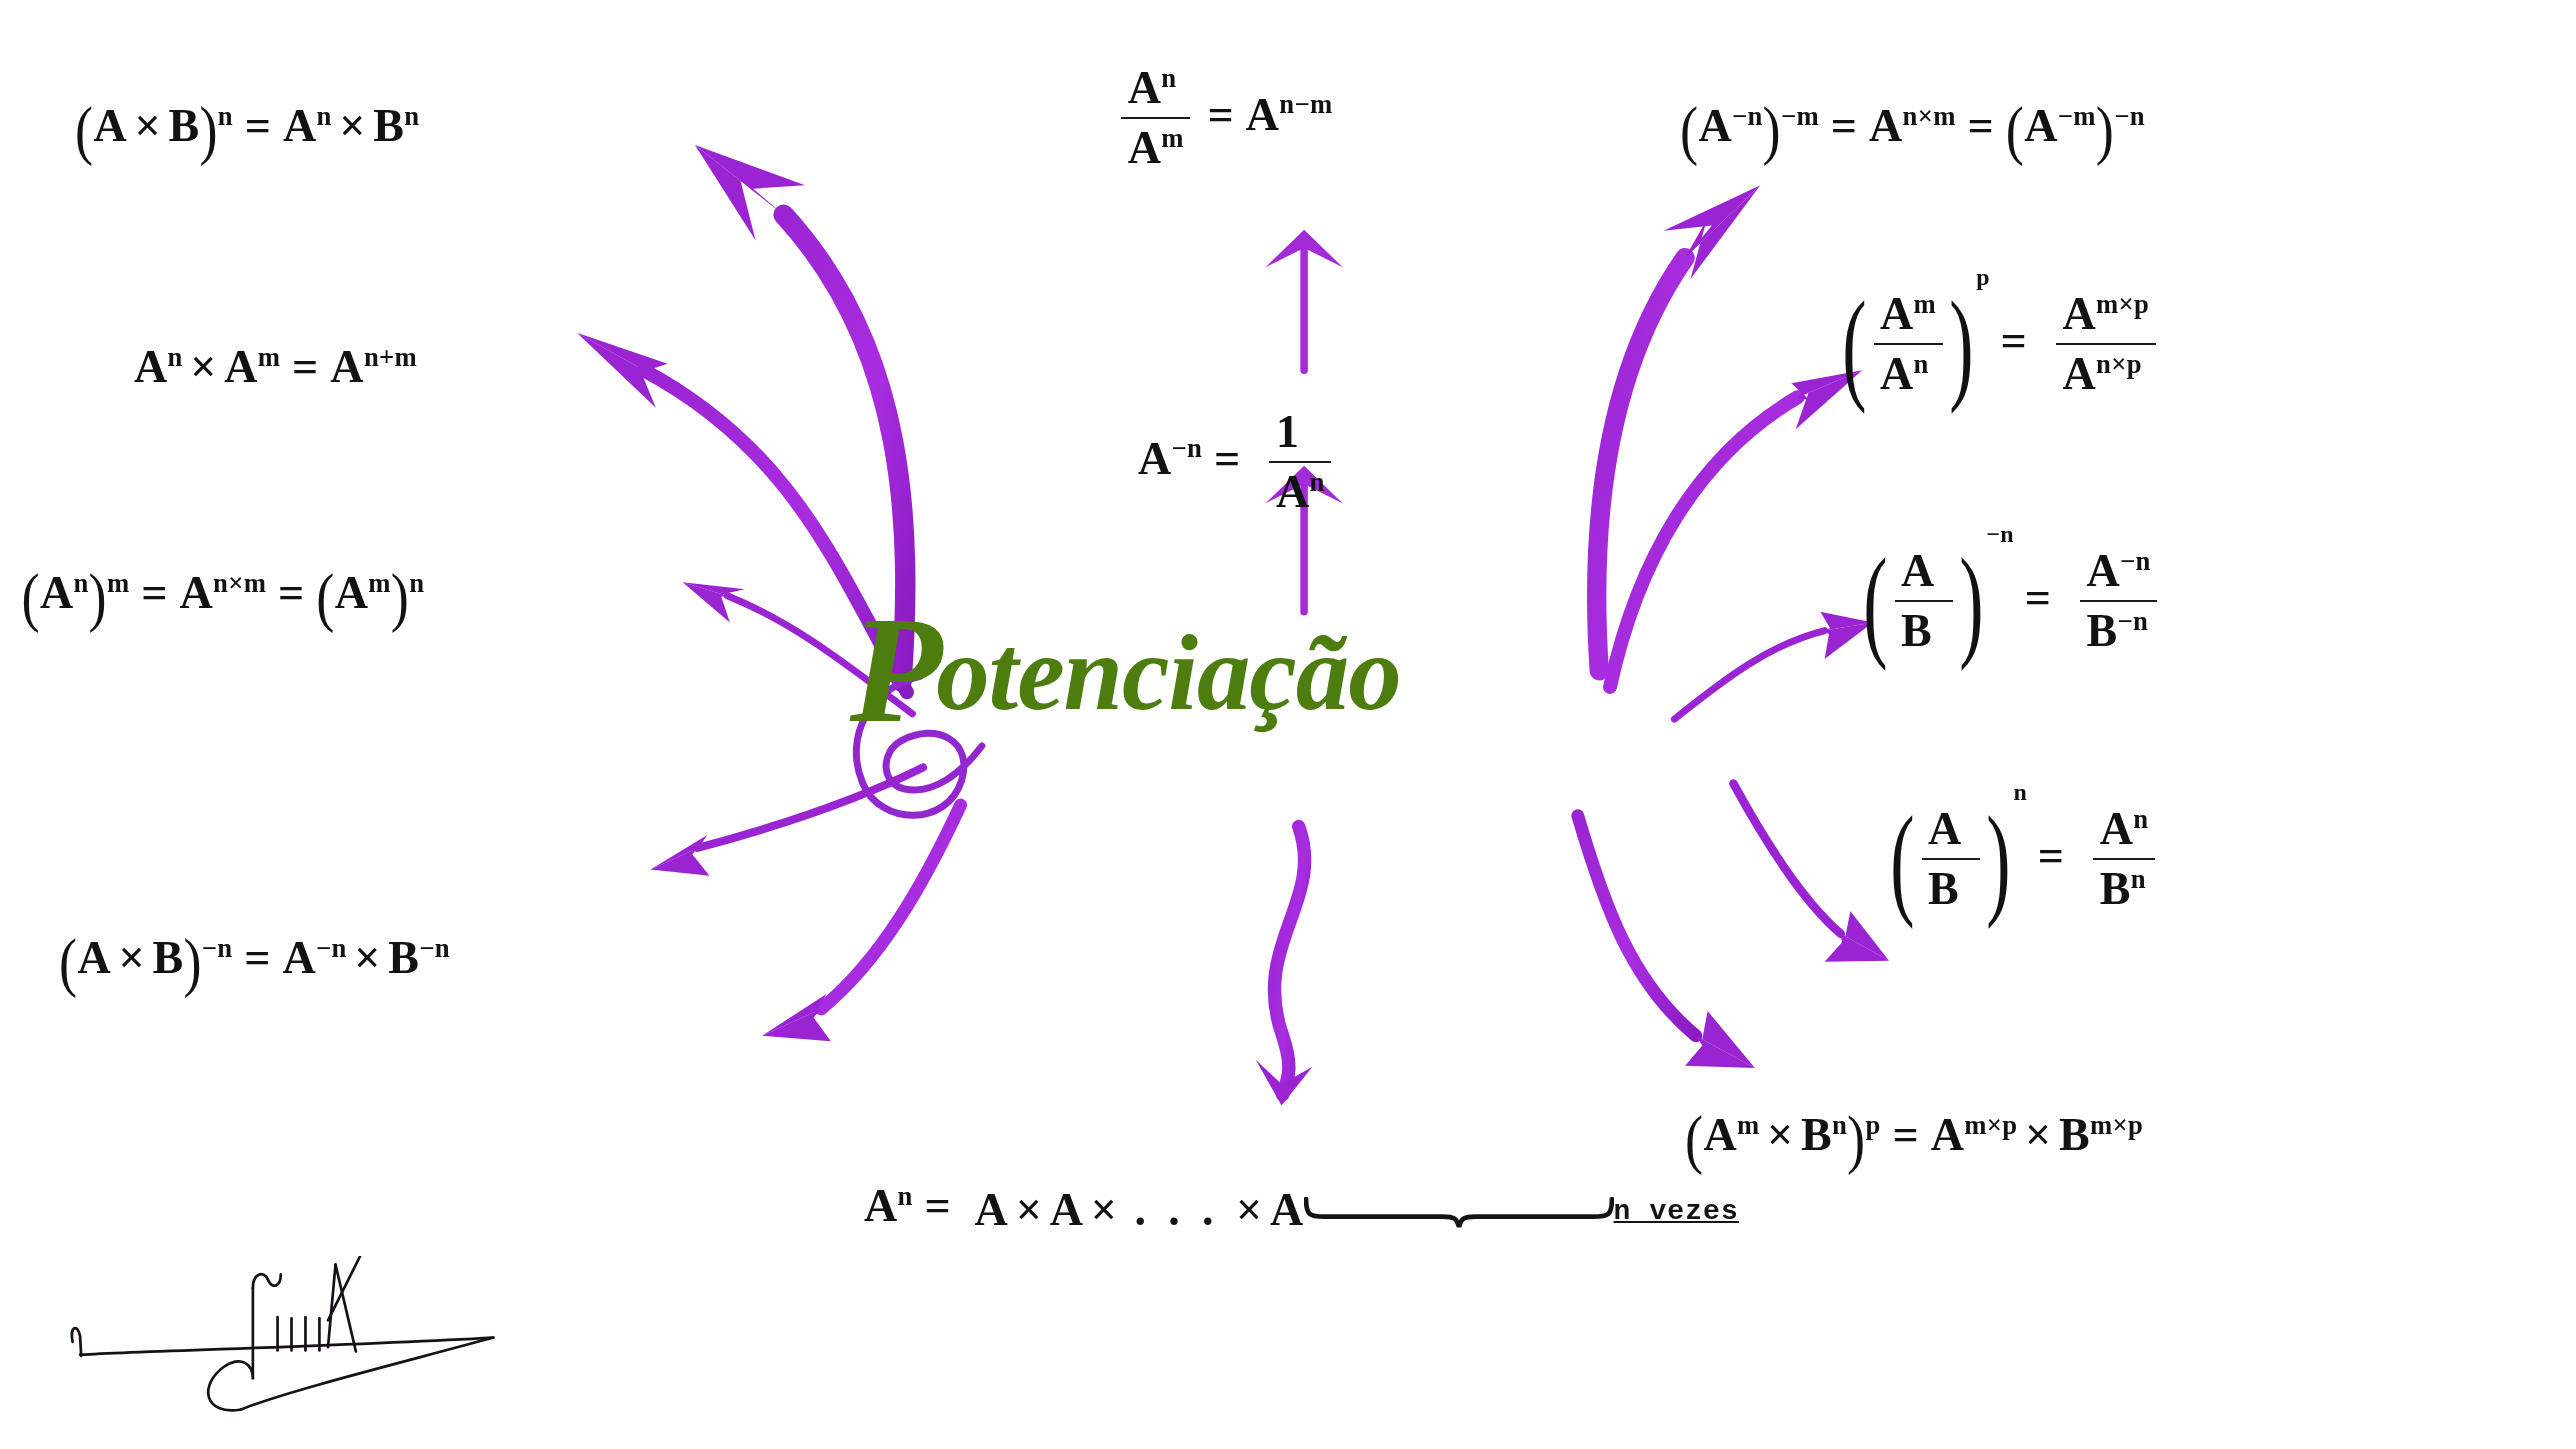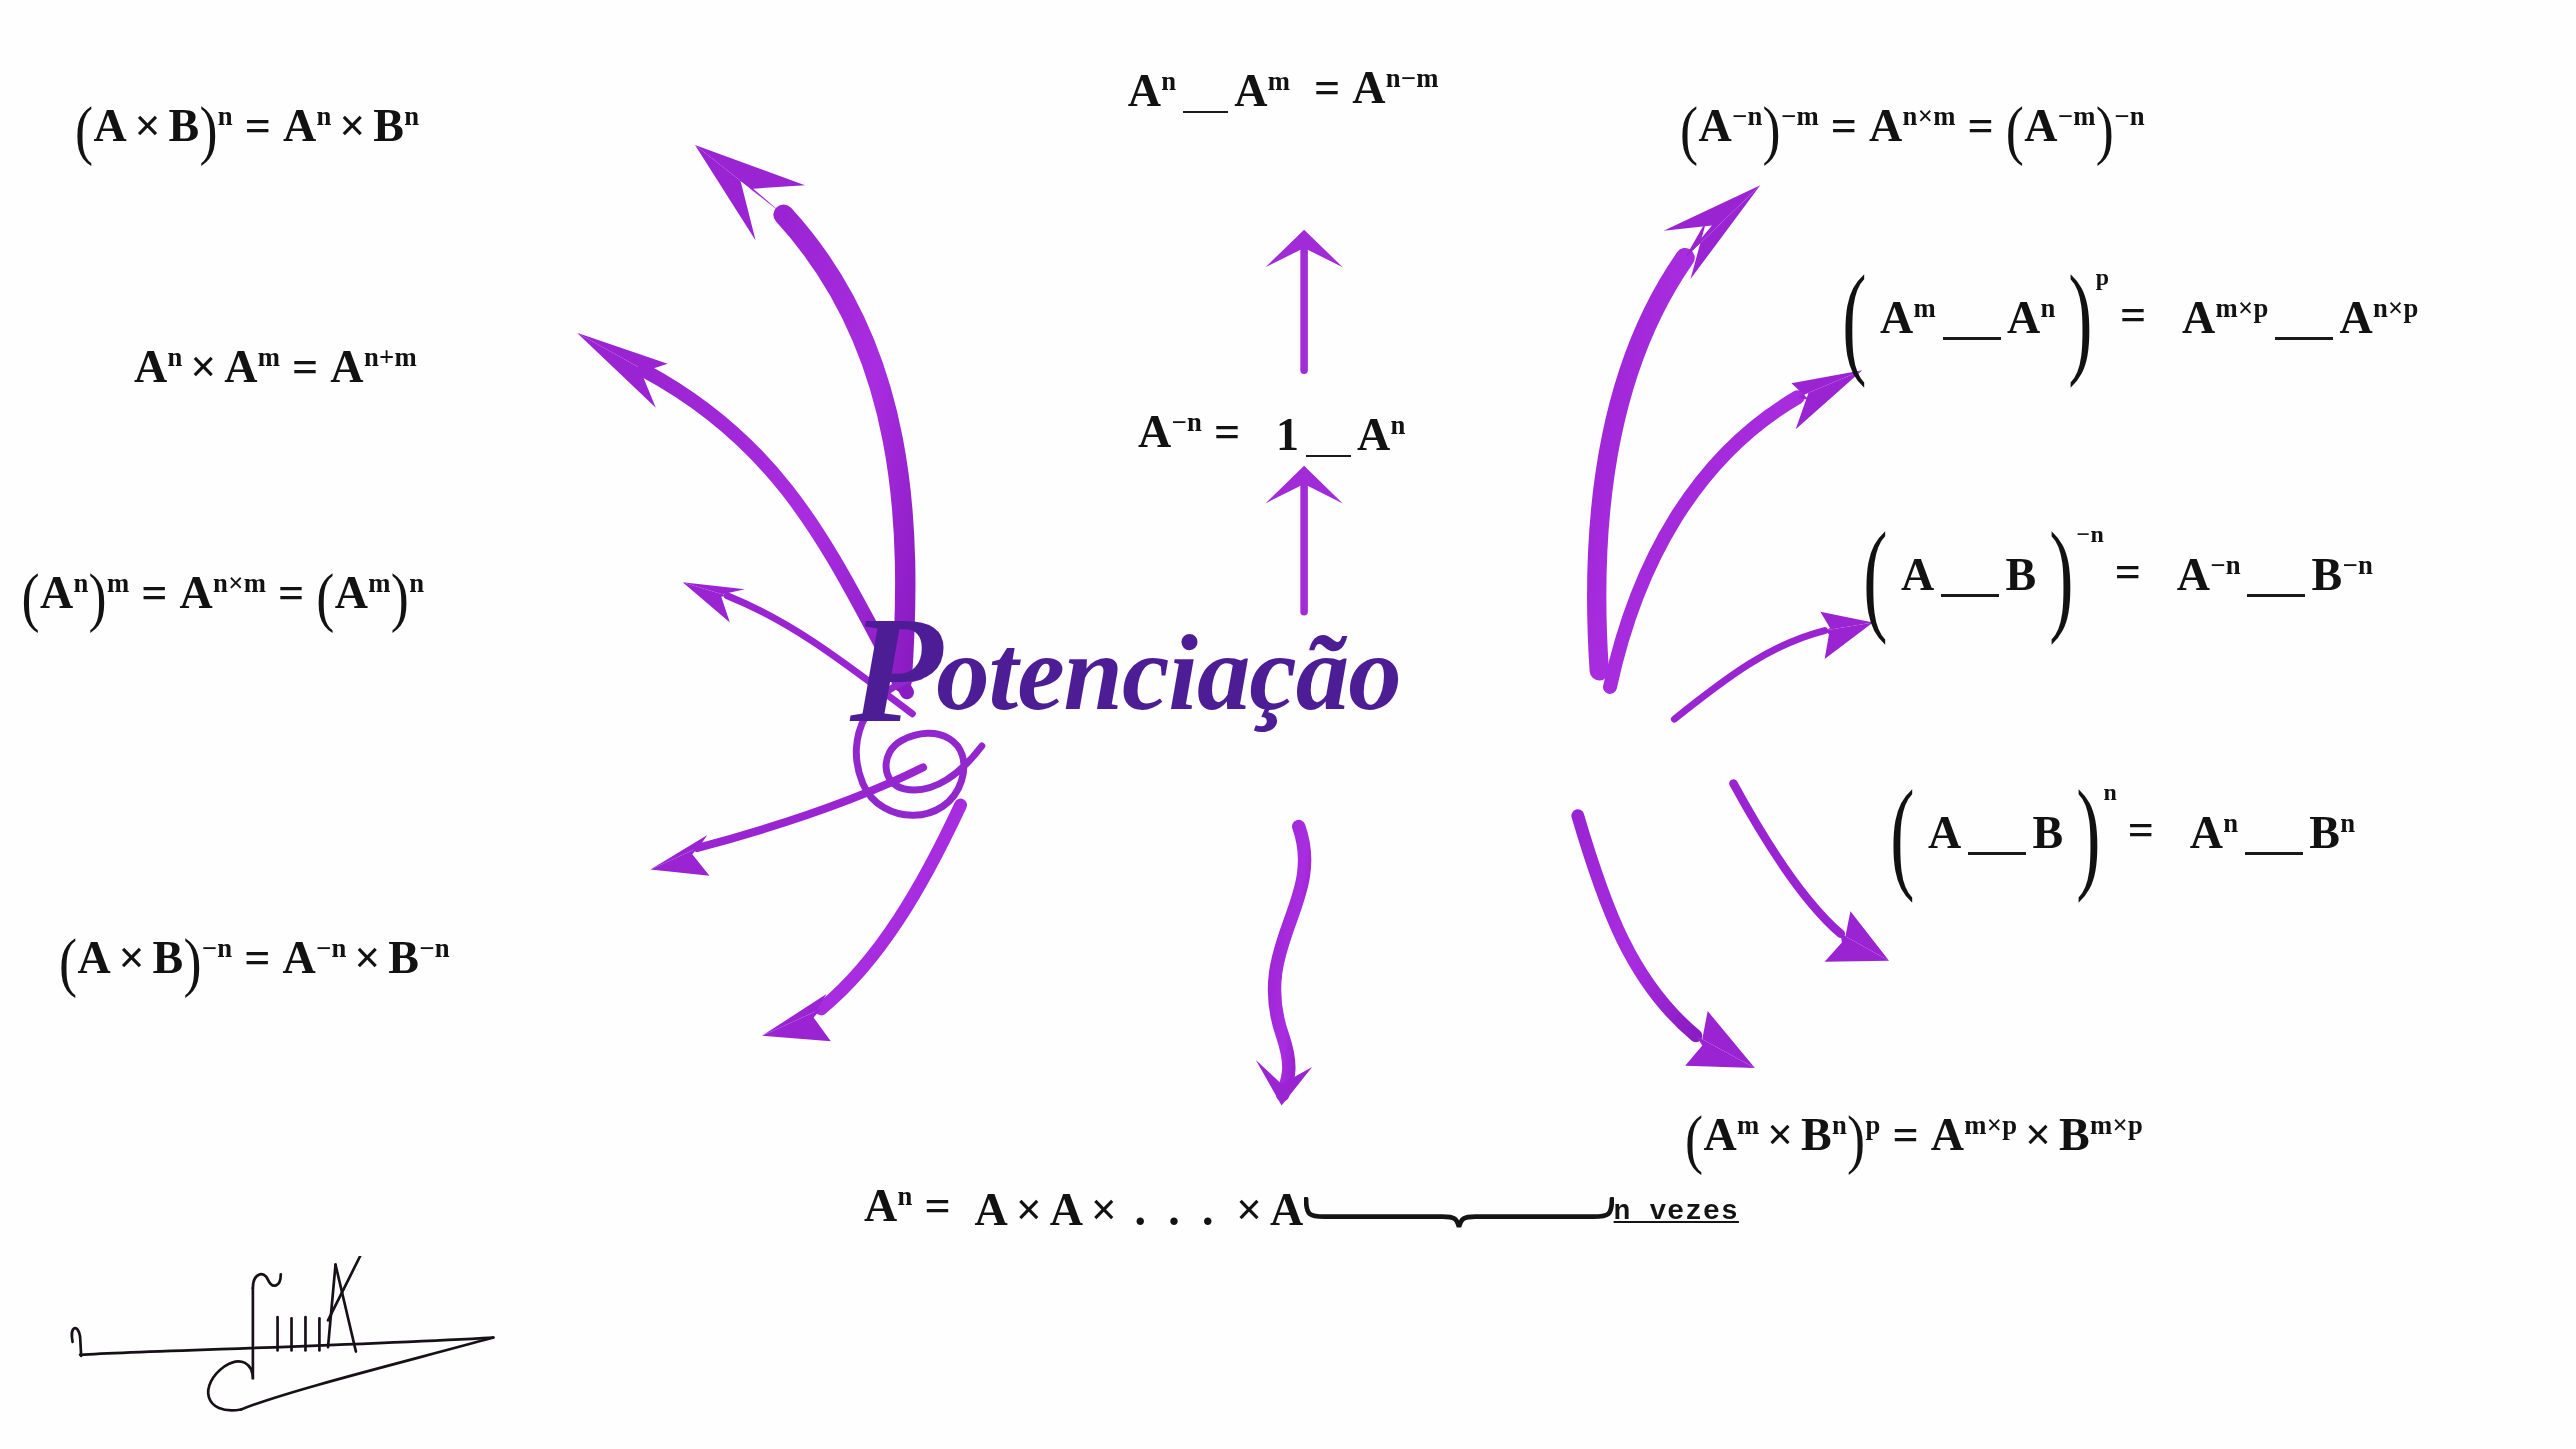--- a/index.html
+++ b/index.html
@@ -34,22 +34,22 @@
     font-weight:400;
     font-size:1.18em;
     display:inline-block;
     transform:scaleY(1.22);
     vertical-align:middle;
   }
 
   
   .frac{
     display:inline-flex;
-    flex-direction:row;
-    align-items:flex-end;
+    flex-direction:column;
+    align-items:flex-start;
     vertical-align:middle;
     margin:0 5.4px;
     position:relative;
     top:-1.1px;
   }
   .frac .num,.frac .den{ padding:1.1px 6.4px; font-weight:700;}
   .frac .bar{
     width:100%;
     min-width:58px;
     height:2.7px;
@@ -95,21 +95,21 @@
   }
 
   
   #title{
     position:absolute;
     left:853px;top:612px;
     font-family:"Liberation Serif", serif;
     font-style:italic;
     font-weight:700;
     font-size:107px;
-    color:#4c1d95;
+    color:#4d7c0f;
     white-space:nowrap;
     letter-spacing:-1.1px;
     z-index:5;
   }
   #title .cap{
     font-size:1.42em;
     line-height:0;
     position:relative;
     top:11.8px;
     left:-3.2px;

